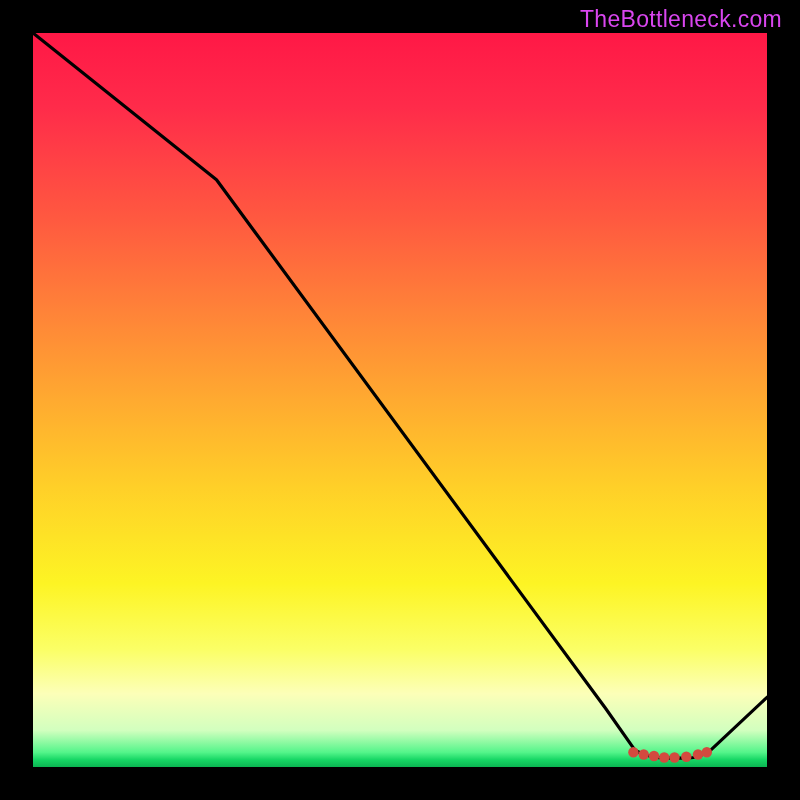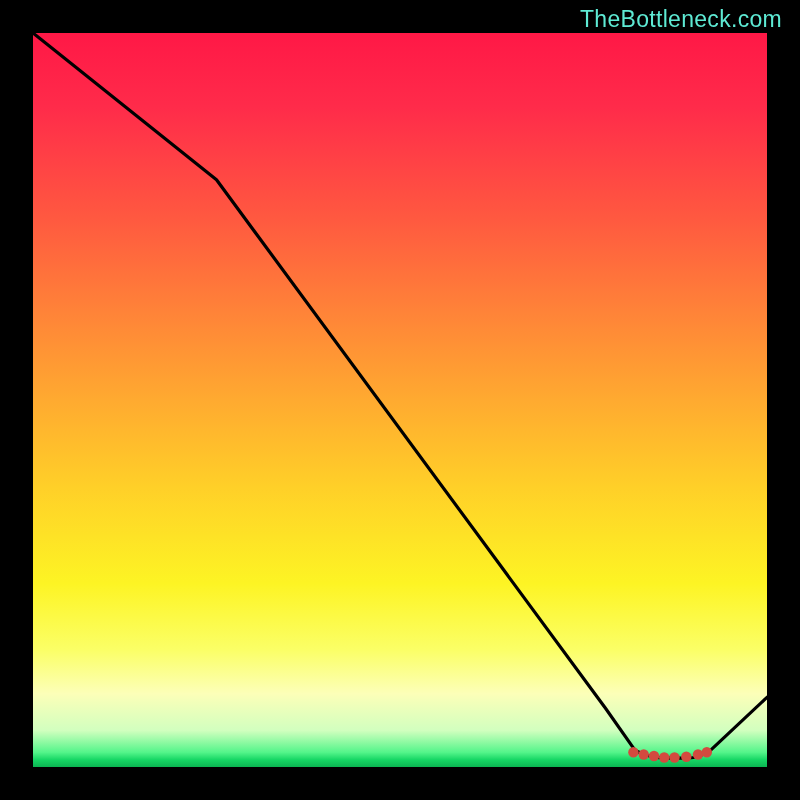--- a/index.html
+++ b/index.html
@@ -9,21 +9,21 @@
     height: 800px;
     background: #000;
     font-family: Arial, Helvetica, sans-serif;
     overflow: hidden;
     position: relative;
   }
   .watermark {
     position: absolute;
     top: 6px;
     right: 18px;
-    color: #5eead4;
+    color: #d946ef;
     font-size: 23px;
     font-weight: 500;
     letter-spacing: 0.3px;
     z-index: 10;
   }
   .plot-area {
     position: absolute;
     left: 33px;
     top: 33px;
     width: 734px;

